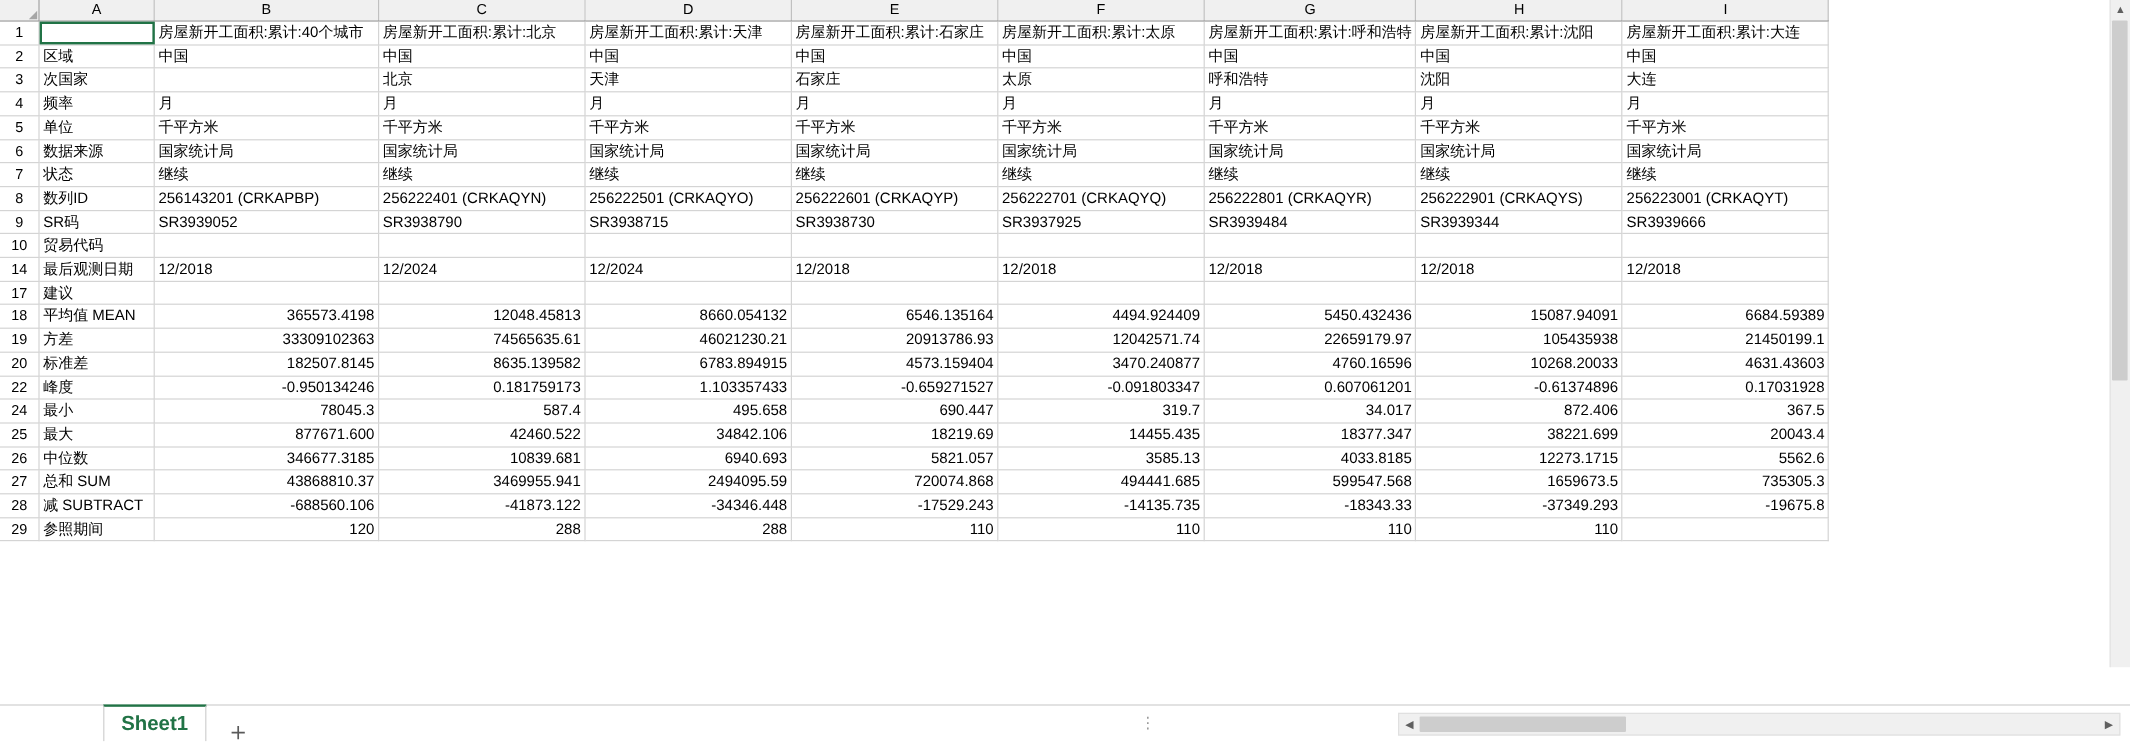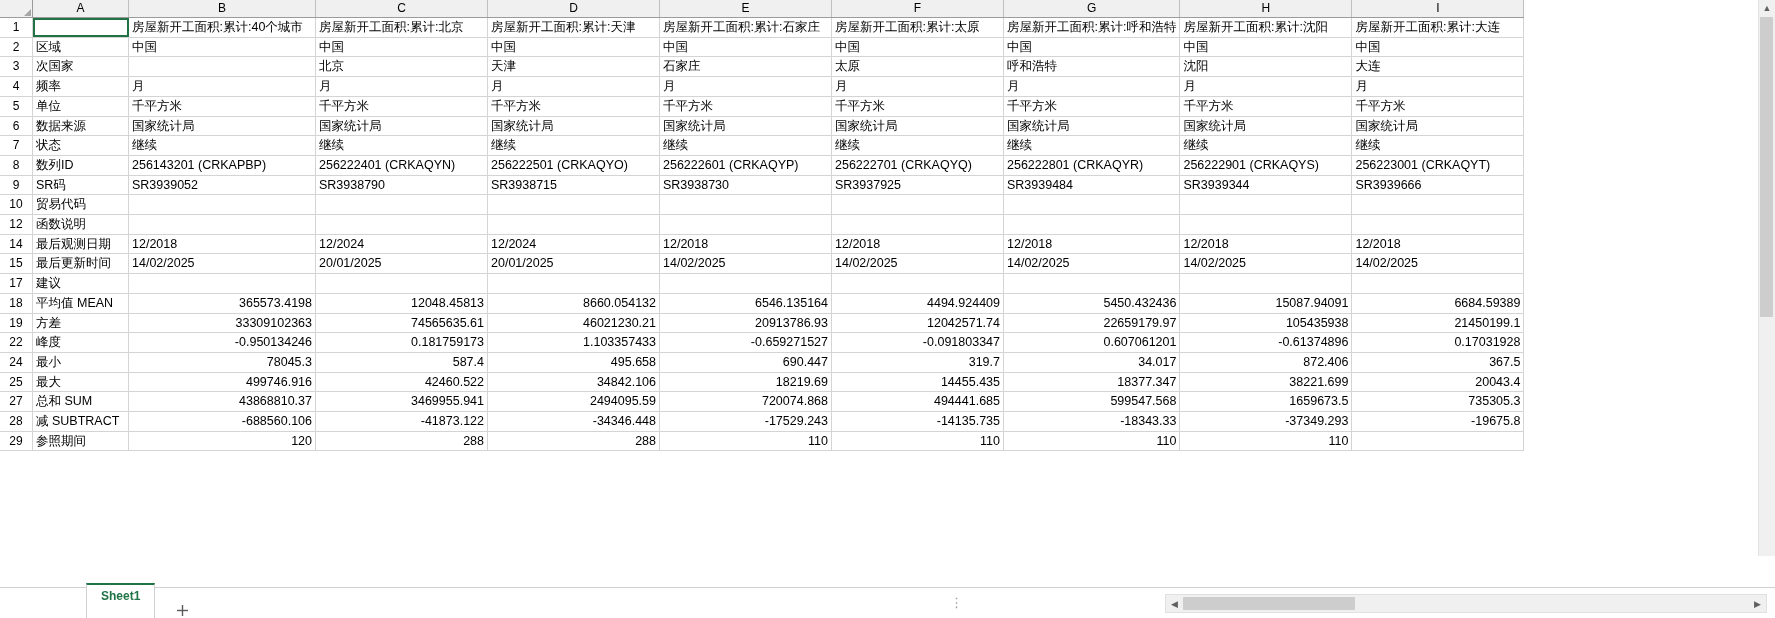--- a/index.html
+++ b/index.html
@@ -94,22 +94,22 @@
     display: flex;
     align-items: stretch;
     position: relative;
   }
   .tabs {
     display: flex;
     align-items: flex-end;
     padding-left: 86px;
   }
   .tab {
-    font-size: 12px;
-    padding: 4px 14px 15px 14px;
+    font-size: 17px;
+    padding: 4px 14px 5px 14px;
     border: 1px solid #d0d0d0;
     border-top: 2px solid #217346;
     border-bottom: none;
     background: #ffffff;
     color: #217346;
     font-weight: bold;
     margin-top: 2px;
   }
   .addsheet {
     width: 26px;
@@ -333,56 +333,32 @@
             <td class="txt"></td>
             <td class="txt"></td>
             <td class="txt"></td>
             <td class="txt"></td>
             <td class="txt"></td>
             <td class="txt"></td>
             <td class="txt"></td>
             <td class="txt"></td>
           </tr>
           <tr>
-            <th class="rowhead">12</th>
-            <td class="txt">函数说明</td>
-            <td class="txt"></td>
-            <td class="txt"></td>
-            <td class="txt"></td>
-            <td class="txt"></td>
-            <td class="txt"></td>
-            <td class="txt"></td>
-            <td class="txt"></td>
-            <td class="txt"></td>
-          </tr>
-          <tr>
             <th class="rowhead">14</th>
             <td class="txt">最后观测日期</td>
             <td class="txt">12/2018</td>
             <td class="txt">12/2024</td>
             <td class="txt">12/2024</td>
             <td class="txt">12/2018</td>
             <td class="txt">12/2018</td>
             <td class="txt">12/2018</td>
             <td class="txt">12/2018</td>
             <td class="txt">12/2018</td>
           </tr>
           <tr>
-            <th class="rowhead">15</th>
-            <td class="txt">最后更新时间</td>
-            <td class="txt">14/02/2025</td>
-            <td class="txt">20/01/2025</td>
-            <td class="txt">20/01/2025</td>
-            <td class="txt">14/02/2025</td>
-            <td class="txt">14/02/2025</td>
-            <td class="txt">14/02/2025</td>
-            <td class="txt">14/02/2025</td>
-            <td class="txt">14/02/2025</td>
-          </tr>
-          <tr>
             <th class="rowhead">17</th>
             <td class="txt">建议</td>
             <td class="txt"></td>
             <td class="txt"></td>
             <td class="txt"></td>
             <td class="txt"></td>
             <td class="txt"></td>
             <td class="txt"></td>
             <td class="txt"></td>
             <td class="txt"></td>
@@ -405,20 +381,32 @@
             <td class="num">33309102363</td>
             <td class="num">74565635.61</td>
             <td class="num">46021230.21</td>
             <td class="num">20913786.93</td>
             <td class="num">12042571.74</td>
             <td class="num">22659179.97</td>
             <td class="num">105435938</td>
             <td class="num">21450199.1</td>
           </tr>
           <tr>
+            <th class="rowhead">20</th>
+            <td class="txt">标准差</td>
+            <td class="num">182507.8145</td>
+            <td class="num">8635.139582</td>
+            <td class="num">6783.894915</td>
+            <td class="num">4573.159404</td>
+            <td class="num">3470.240877</td>
+            <td class="num">4760.16596</td>
+            <td class="num">10268.20033</td>
+            <td class="num">4631.43603</td>
+          </tr>
+          <tr>
             <th class="rowhead">22</th>
             <td class="txt">峰度</td>
             <td class="num">-0.950134246</td>
             <td class="num">0.181759173</td>
             <td class="num">1.103357433</td>
             <td class="num">-0.659271527</td>
             <td class="num">-0.091803347</td>
             <td class="num">0.607061201</td>
             <td class="num">-0.61374896</td>
             <td class="num">0.17031928</td>
@@ -431,28 +419,40 @@
             <td class="num">495.658</td>
             <td class="num">690.447</td>
             <td class="num">319.7</td>
             <td class="num">34.017</td>
             <td class="num">872.406</td>
             <td class="num">367.5</td>
           </tr>
           <tr>
             <th class="rowhead">25</th>
             <td class="txt">最大</td>
-            <td class="num">499746.916</td>
+            <td class="num">877671.600</td>
             <td class="num">42460.522</td>
             <td class="num">34842.106</td>
             <td class="num">18219.69</td>
             <td class="num">14455.435</td>
             <td class="num">18377.347</td>
             <td class="num">38221.699</td>
             <td class="num">20043.4</td>
+          </tr>
+          <tr>
+            <th class="rowhead">26</th>
+            <td class="txt">中位数</td>
+            <td class="num">346677.3185</td>
+            <td class="num">10839.681</td>
+            <td class="num">6940.693</td>
+            <td class="num">5821.057</td>
+            <td class="num">3585.13</td>
+            <td class="num">4033.8185</td>
+            <td class="num">12273.1715</td>
+            <td class="num">5562.6</td>
           </tr>
           <tr>
             <th class="rowhead">27</th>
             <td class="txt">总和 SUM</td>
             <td class="num">43868810.37</td>
             <td class="num">3469955.941</td>
             <td class="num">2494095.59</td>
             <td class="num">720074.868</td>
             <td class="num">494441.685</td>
             <td class="num">599547.568</td>

